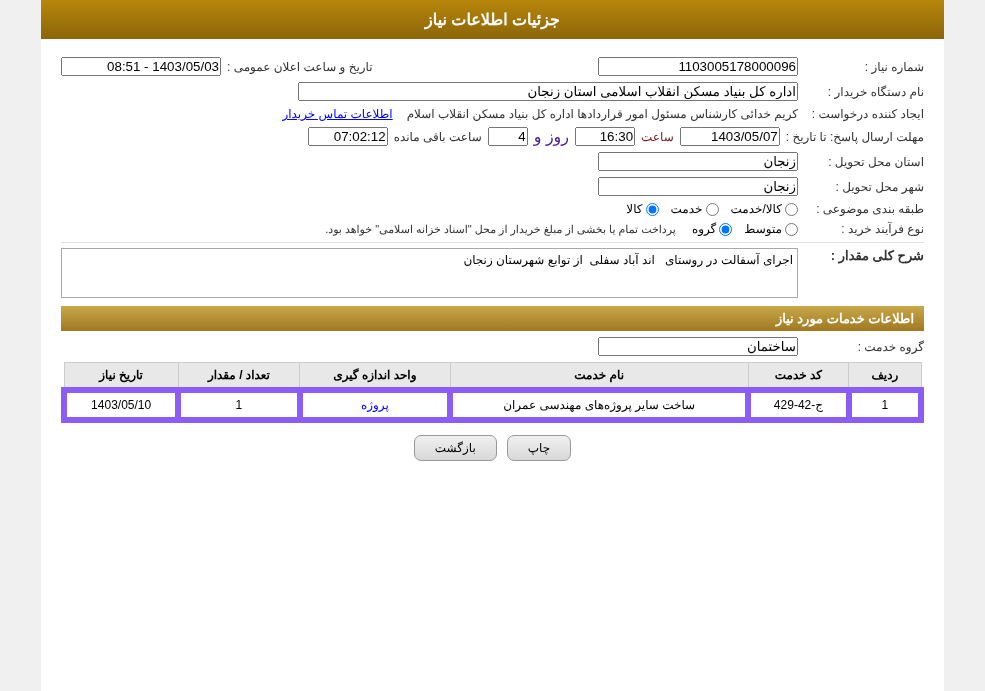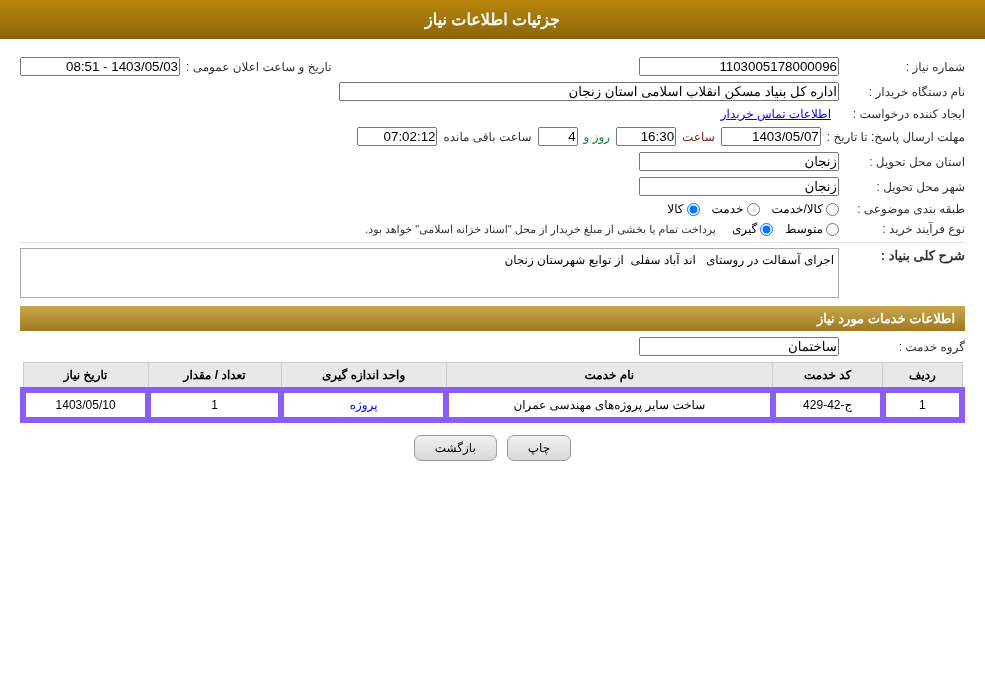--- a/index.html
+++ b/index.html
@@ -3,21 +3,21 @@
   <meta charset="utf-8">
   <style>
     * { box-sizing: border-box; margin: 0; padding: 0; }
     body {
       font-family: Tahoma, Arial, sans-serif;
       font-size: 12px;
       background: #f0f0f0;
       direction: rtl;
     }
     .page-wrapper {
-      width: 985px;
+      width: 903px;
       min-height: 691px;
       background: #fff;
       margin: 0 auto;
     }
     .header-bar {
       background: linear-gradient(to bottom, #b8860b, #8b6508);
       color: #fff;
       text-align: center;
       padding: 10px 20px;
       font-size: 16px;
@@ -142,29 +142,30 @@
       <input type="text" style="width: 160px;" value="1403/05/03 - 08:51">
     </div>
 
     <div class="row-layout">
       <span class="field-label">نام دستگاه خریدار :</span>
       <input type="text" style="width: 500px;" value="اداره کل بنیاد مسکن انقلاب اسلامی استان زنجان">
     </div>
 
     <div class="row-layout">
       <span class="field-label">ایجاد کننده درخواست :</span>
+      <span style="font-size:12px;color:#333;">کریم خدائی کارشناس مسئول امور قراردادها اداره کل بنیاد مسکن انقلاب اسلام</span>
       <span class="blue-link" style="margin-right:8px;font-size:12px;">اطلاعات تماس خریدار</span>
     </div>
 
     <div class="row-layout">
       <span class="field-label">مهلت ارسال پاسخ: تا تاریخ :</span>
       <input type="text" style="width: 100px;" value="1403/05/07">
       <span style="font-size:12px;color:#7f1d1d;">ساعت</span>
       <input type="text" style="width: 60px;" value="16:30">
-      <span style="font-size:12px;color:#15803d;">روز و</span>
+      <span style="font-size:16px;color:#4c1d95;">روز و</span>
       <input type="text" style="width: 40px;" value="4">
       <span style="font-size:12px;color:#333;">ساعت باقی مانده</span>
       <input type="text" style="width: 80px;" value="07:02:12">
     </div>
 
     <div class="row-layout">
       <span class="field-label">استان محل تحویل :</span>
       <input type="text" style="width: 200px;" value="زنجان">
     </div>
 
@@ -193,30 +194,30 @@
 
     <div class="row-layout">
       <span class="field-label">نوع فرآیند خرید :</span>
       <div class="radio-group">
         <label>
           <input type="radio" name="process" style="">
           <span>متوسط</span>
         </label>
         <label>
           <input type="radio" name="process" checked="" style="">
-          <span>گیری</span>
+          <span>گروه</span>
         </label>
       </div>
       <span style="font-size:11px;color:#333;margin-right:10px;">پرداخت تمام یا بخشی از مبلغ خریدار از محل "اسناد خزانه اسلامی" خواهد بود.</span>
     </div>
 
     <hr class="separator-line">
 
     <div class="row-layout" style="align-items:flex-start;">
-      <span class="field-label" style="font-weight:bold;font-size:13px;">شرح کلی بنیاد :</span>
+      <span class="field-label" style="font-weight:bold;font-size:13px;">شرح کلی مقدار :</span>
       <textarea class="textarea-box" style="height: 50px; flex: 1 1 0%;">اجرای آسفالت در روستای   اند آباد سفلی  از توابع شهرستان زنجان</textarea>
     </div>
 
     <div class="section-header">
       <span>اطلاعات خدمات مورد نیاز</span>
     </div>
 
     <div class="row-layout">
       <span class="field-label">گروه خدمت :</span>
       <input type="text" style="width: 200px;" value="ساختمان">

